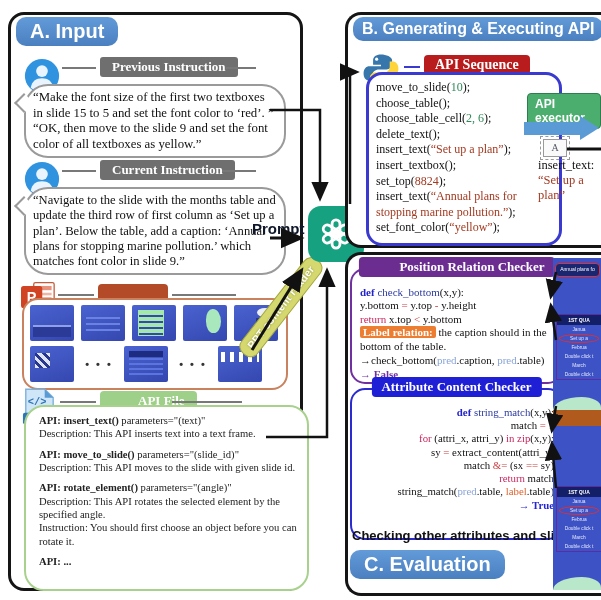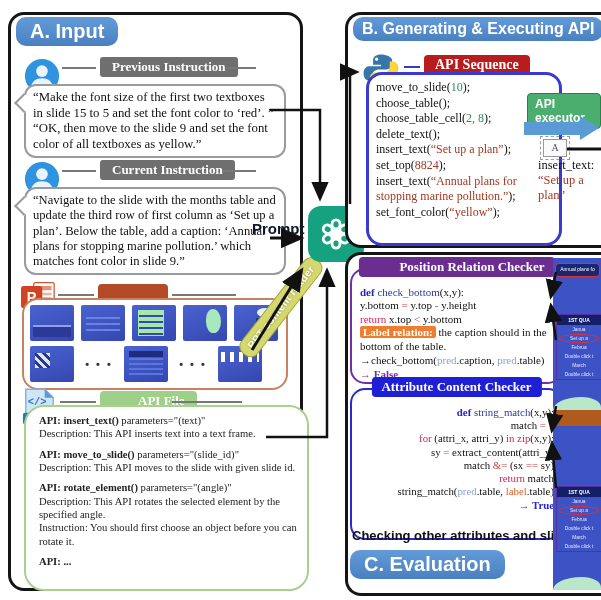--- a/index.html
+++ b/index.html
@@ -7,21 +7,21 @@
           font-family:"Liberation Serif", serif;}
   .abs{position:absolute;}
   .panel{position:absolute;border:3px solid #151515;border-radius:16px;background:#fff;}
   .panel.cut{border-right:none;border-radius:16px 0 0 16px;}
   .seclabel{position:absolute;background:linear-gradient(#639ad8,#4a80c0);color:#fff;
             font-family:"Liberation Sans",sans-serif;font-weight:bold;border-radius:10px;
             padding:3px 14px;white-space:nowrap;}
   .graylabel{position:absolute;background:#6f6f6f;color:#fff;font-weight:bold;font-size:13px;
              padding:2px 12px;border-radius:3px;white-space:nowrap;}
   .dash{position:absolute;border-top:2.5px solid #787878;height:0;}
-  .bubble{position:absolute;background:#fff;border:2px solid #9a9a9a;border-radius:12px;
+  .bubble{position:absolute;background:#fff;border:2px solid #9a9a9a;border-radius:24px;
           padding:4px 7px;font-size:12.8px;line-height:1.22;color:#111;}
   .bubble::before{content:"";position:absolute;left:-9px;top:10px;width:12px;height:12px;
           background:#fff;border-left:2px solid #9a9a9a;border-bottom:2px solid #9a9a9a;
           transform:rotate(45deg);}
   .avatar{position:absolute;width:36px;height:36px;}
   
   .pptbox{position:absolute;border:2.5px solid #c9825d;border-radius:16px;background:#fff;}
   .pptlabel{position:absolute;background:#b34a28;color:#000000;font-weight:normal;font-size:13px;
             padding:20px 12px;border-radius:4px;}
   .apilabel{position:absolute;background:#9fd089;color:#fff;font-weight:bold;font-size:13px;
@@ -218,23 +218,24 @@
         <circle cx="18.5" cy="9" r="2" fill="#fff"></circle>
         <path fill="#ffd43b" d="M24 45c6.5 0 10-2.7 10-7.5V32H24v-2h14.5c4.5 0 7.5-3.4 7.5-9s-3-9-7.5-9H35v6.5c0 4.4-3.6 7.5-8.5 7.5H17c-3.9 0-7 2.6-7 6.5v5c0 4.8 7.5 7.5 14 7.5z"></path>
         <circle cx="29.5" cy="39" r="2" fill="#fff"></circle>
       </svg>
   </div>
   <div class="dash" style="left:404px;top:66px;width:16px;border-color:#3a3ad0;"></div>
   <div class="seqlabel" style="left:424px;top:55px;">API Sequence</div>
   <div class="codebox" style="left:366px;top:72px;width:176px;height:158px;">
       <div class="cl"><span>move_to_slide(</span><span class="tk-num">10</span><span>);</span></div>
       <div class="cl"><span>choose_table();</span></div>
-      <div class="cl"><span>choose_table_cell(</span><span class="tk-num">2, 8</span><span>);</span></div>
+      <div class="cl"><span>choose_table_cell(</span><span class="tk-num">2, 6</span><span>);</span></div>
       <div class="cl"><span>delete_text();</span></div>
       <div class="cl"><span>insert_text(</span><span class="tk-str">“Set up a plan”</span><span>);</span></div>
+      <div class="cl"><span>insert_textbox();</span></div>
       <div class="cl"><span>set_top(</span><span class="tk-str">8824</span><span>);</span></div>
       <div class="cl"><span>insert_text(</span><span class="tk-str">“Annual plans for</span></div>
       <div class="cl"><span class="tk-str">stopping marine pollution.”</span><span>);</span></div>
       <div class="cl"><span>set_font_color(</span><span class="tk-str">“yellow”</span><span>);</span></div>
     </div>
   <div class="executor" style="left:527px;top:93px;">API executor</div>
   <div class="bluearrow"></div>
   <div class="tboxicon">A</div>
   <div class="resulttext" style="left:538px;top:158px;">insert_text:</div>
   <div class="resulttext" style="left:538px;top:173px;color:#a33a21;">“Set up a plan”</div>

